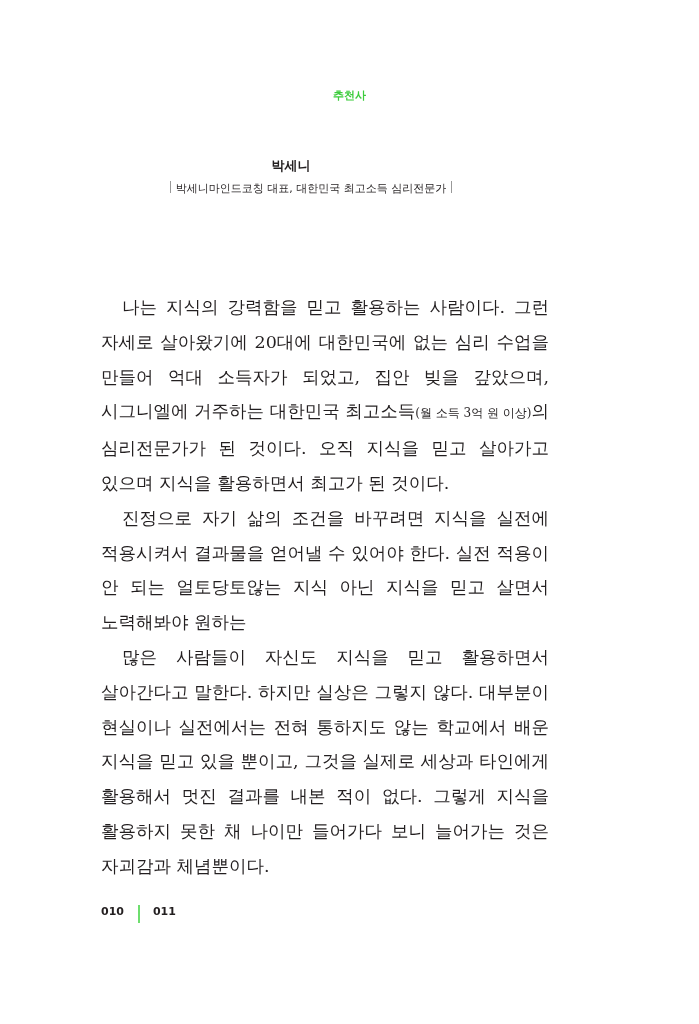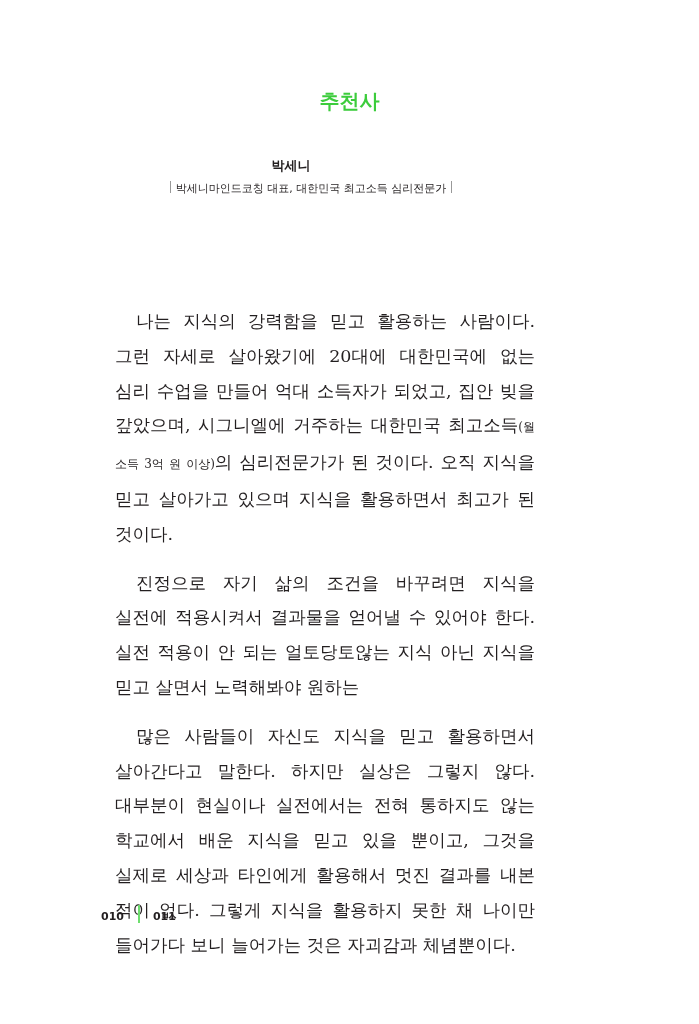--- a/index.html
+++ b/index.html
@@ -15,21 +15,21 @@
       color: #231f20;
     }
     .section-title {
       position: absolute;
       top: 88px;
       left: 0;
       width: 699px;
       text-align: center;
       font-family: "DejaVu Sans", "Liberation Sans", sans-serif;
       font-weight: bold;
-      font-size: 20px;
+      font-size: 11px;
       letter-spacing: 0px;
       color: #3ccc3c;
     }
     .author-name {
       position: absolute;
       top: 157px;
       left: 0;
       width: 582px;
       text-align: center;
       font-family: "DejaVu Sans", "Liberation Sans", sans-serif;
@@ -63,36 +63,36 @@
       width: 448px;
       font-family: "DejaVu Serif", "Liberation Serif", serif;
       font-size: 17.5px;
       line-height: 34.8px;
       color: #231f20;
       text-align: justify;
       text-align-last: auto;
       word-break: keep-all;
     }
     .body-text p {
-      margin: 14px;
+      margin: 0;
       text-indent: 21px;
     }
     .body-text .small {
       font-size: 12px;
     }
     .page-numbers {
       position: absolute;
       top: 905px;
       left: 101px;
       font-family: "DejaVu Sans", "Liberation Sans", sans-serif;
       font-size: 11px;
       font-weight: bold;
       color: #231f20;
       display: flex;
-      align-items: flex-end;
+      align-items: flex-start;
     }
     .page-numbers .divider {
       display: inline-block;
       width: 2px;
       height: 18px;
       background: #6ede6e;
       margin: 0 13px 0 14px;
     }
   </style>
 </head>

